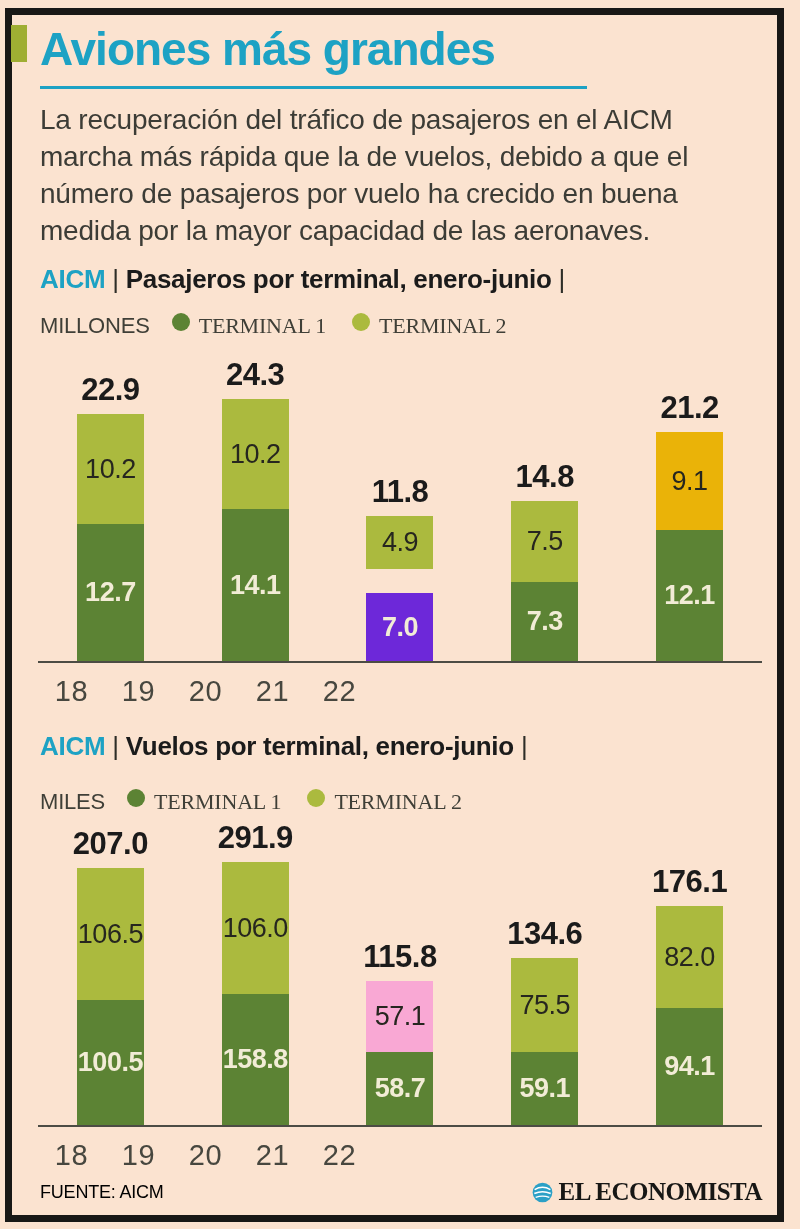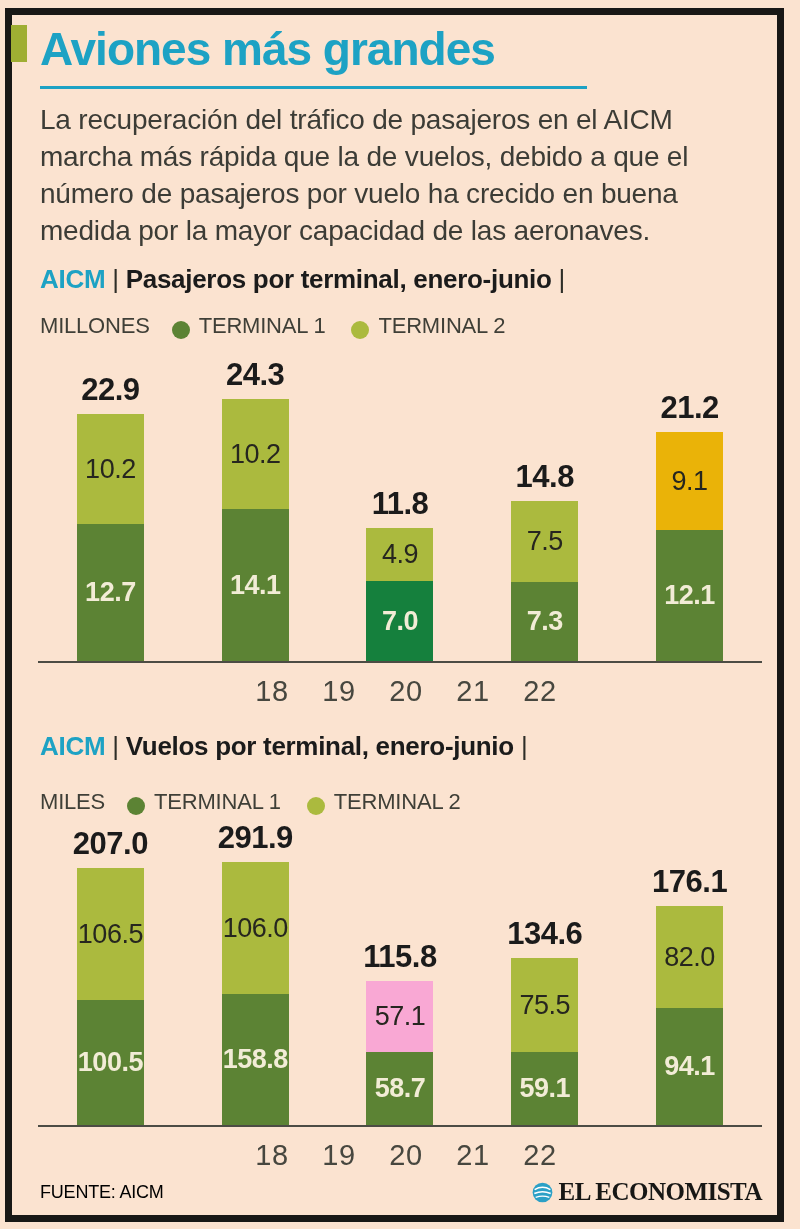--- a/index.html
+++ b/index.html
@@ -83,21 +83,21 @@
   .t-pipe{font-weight:300;color:#2e2e28;padding:0 7px;}
   .legend{
     position:absolute;left:2px;
     display:flex;align-items:center;
     font-size:22px;color:#3f3f37;
     letter-spacing:-0.2px;
   }
   .chart-1 .legend{top:49px;}
   .chart-2 .legend{top:58px;}
   .legend-unit{margin-right:22px;}
-  .legend-item{display:flex;align-items:flex-end;margin-right:26px;}
+  .legend-item{display:flex;align-items:flex-start;margin-right:26px;font-family:Liberation Serif, serif;}
   .dot{
     display:inline-block;
     width:18px;height:18px;border-radius:50%;
     margin-right:9px;
   }
   .dot-t1{background:var(--t1);}
   .dot-t2{background:var(--t2);}
   .plot{
     position:absolute;left:0;
     width:724px;
@@ -124,23 +124,23 @@
     white-space:nowrap;
   }
   .seg{
     width:100%;
     display:flex;align-items:center;justify-content:center;
   }
   .seg-label{font-size:27px;line-height:1;letter-spacing:-0.5px;}
   .seg-t2 .seg-label{color:#26261f;font-weight:400;}
   .seg-t1 .seg-label{color:var(--cream);font-weight:700;}
   .xaxis{
-    position:absolute;left:6px;
+    position:absolute;left:0;
     width:724px;height:44px;
-    display:flex;justify-content:center;
+    display:flex;justify-content:flex-start;
     padding-top:10px;
   }
   .chart-1 .xaxis{top:401px;}
   .chart-2 .xaxis{top:398px;}
   .x-label{
     width:67px;text-align:center;
     font-size:29px;color:#47473f;
     letter-spacing:0.5px;
   }
   .footer{
@@ -206,21 +206,21 @@
           </div>
           <div class="seg seg-t1" style="height: 152px; background: rgb(92, 131, 52);">
             <span class="seg-label">14.1</span>
           </div>
         </div>
         <div class="bar-col">
           <div class="bar-total">11.8</div>
           <div class="seg seg-t2" style="height: 53px; background: rgb(171, 186, 62);">
             <span class="seg-label">4.9</span>
           </div>
-          <div class="seg seg-t1" style="height: 80px; background: #15803d;">
+          <div class="seg seg-t1" style="height: 68px; background: #6d28d9; margin-top: 24px;">
             <span class="seg-label">7.0</span>
           </div>
         </div>
         <div class="bar-col">
           <div class="bar-total">14.8</div>
           <div class="seg seg-t2" style="height: 81px; background: rgb(171, 186, 62);">
             <span class="seg-label">7.5</span>
           </div>
           <div class="seg seg-t1" style="height: 79px; background: rgb(92, 131, 52);">
             <span class="seg-label">7.3</span>

